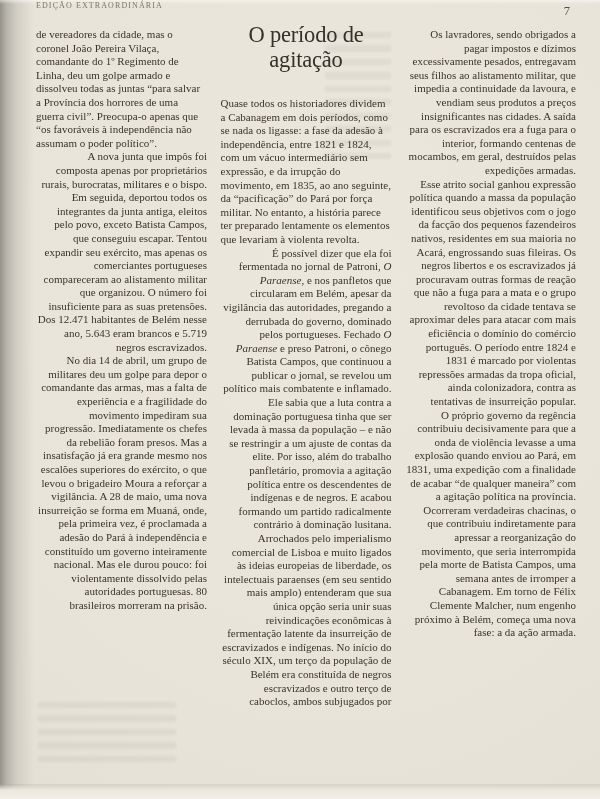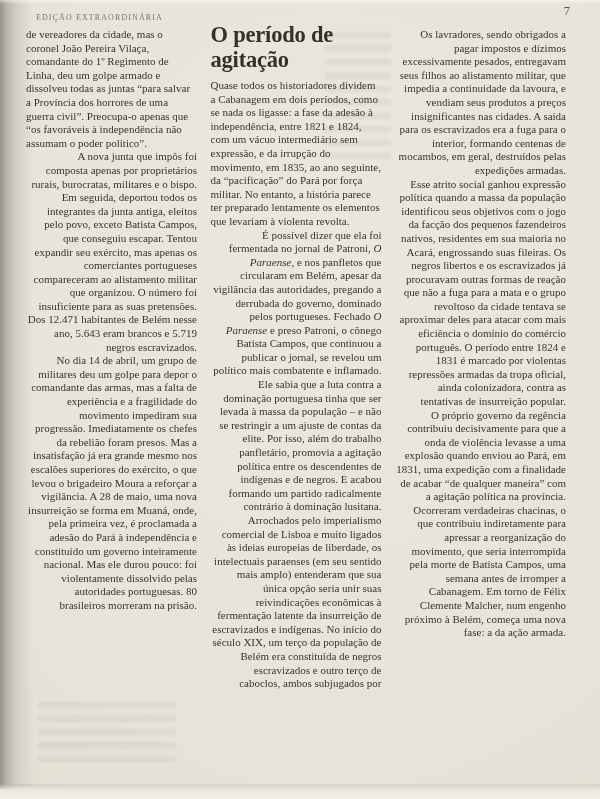--- a/index.html
+++ b/index.html
@@ -32,39 +32,39 @@
     position: absolute;
     background: repeating-linear-gradient(180deg, #4a443a 0px, #4a443a 6px, rgba(0,0,0,0) 6px, rgba(0,0,0,0) 13.5px);
     opacity: 0.055;
     filter: blur(1px);
     pointer-events: none;
   }
   #ghost-a { left: 38px; top: 702px; width: 138px; height: 60px; }
   #ghost-b { left: 325px; top: 32px; width: 66px; height: 128px; }
   
   .edition {
-    position: absolute; top: 13px; left: 36px;
+    position: absolute; top: 1px; left: 36px;
     font-size: 8px; letter-spacing: 1.1px;
     color: #7d7569;
   }
   .pagenum {
     position: absolute; top: 4px; right: 30px;
     font-size: 12.5px; color: #555048;
   }
   
   .columns {
-    position: absolute; left: 26px; top: 28px; width: 540px;
+    position: absolute; left: 36px; top: 28px; width: 540px;
     display: flex; gap: 13.5px;
   }
   .col { flex: 0 0 171px; width: 171px; }
   .headline {
-    margin: -6px 0 7px 0;
+    margin: -6px 0 25px 0;
     font-size: 22.5px; line-height: 25px;
-    font-weight: bold;
-    color: #34302a; letter-spacing: -0.2px;
+    font-weight: normal;
+    color: #34302a; letter-spacing: -0.2px; text-align: center;
   }
   p {
     margin: 0;
     font-size: 11px; line-height: 13.6px;
     color: #3a342c;
     text-align: left;
     hyphens: auto; -webkit-hyphens: auto;
   }
   p.ind { text-indent: 12px; text-align: right; }
   p i { font-style: italic; }

